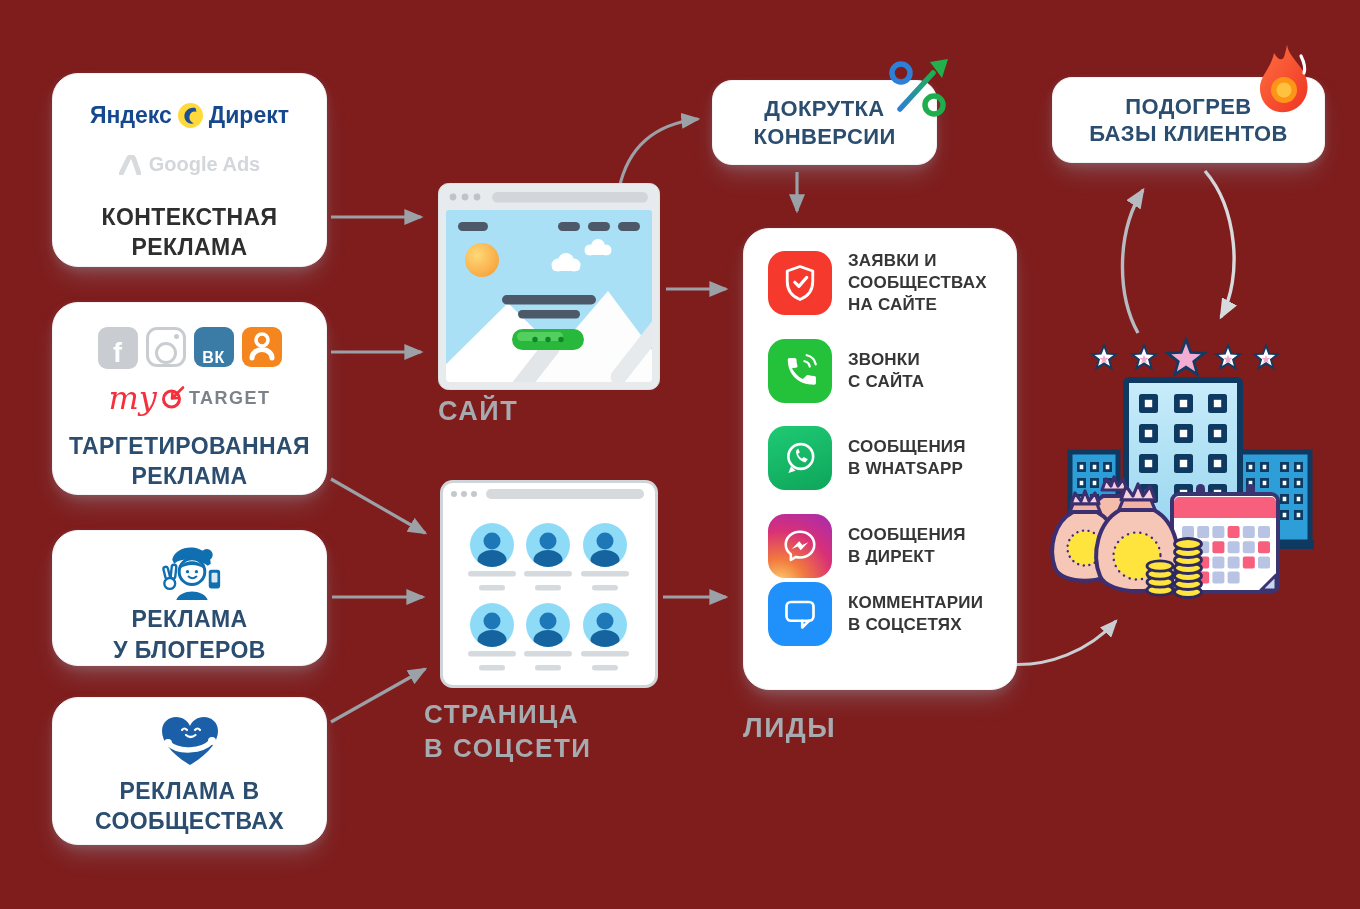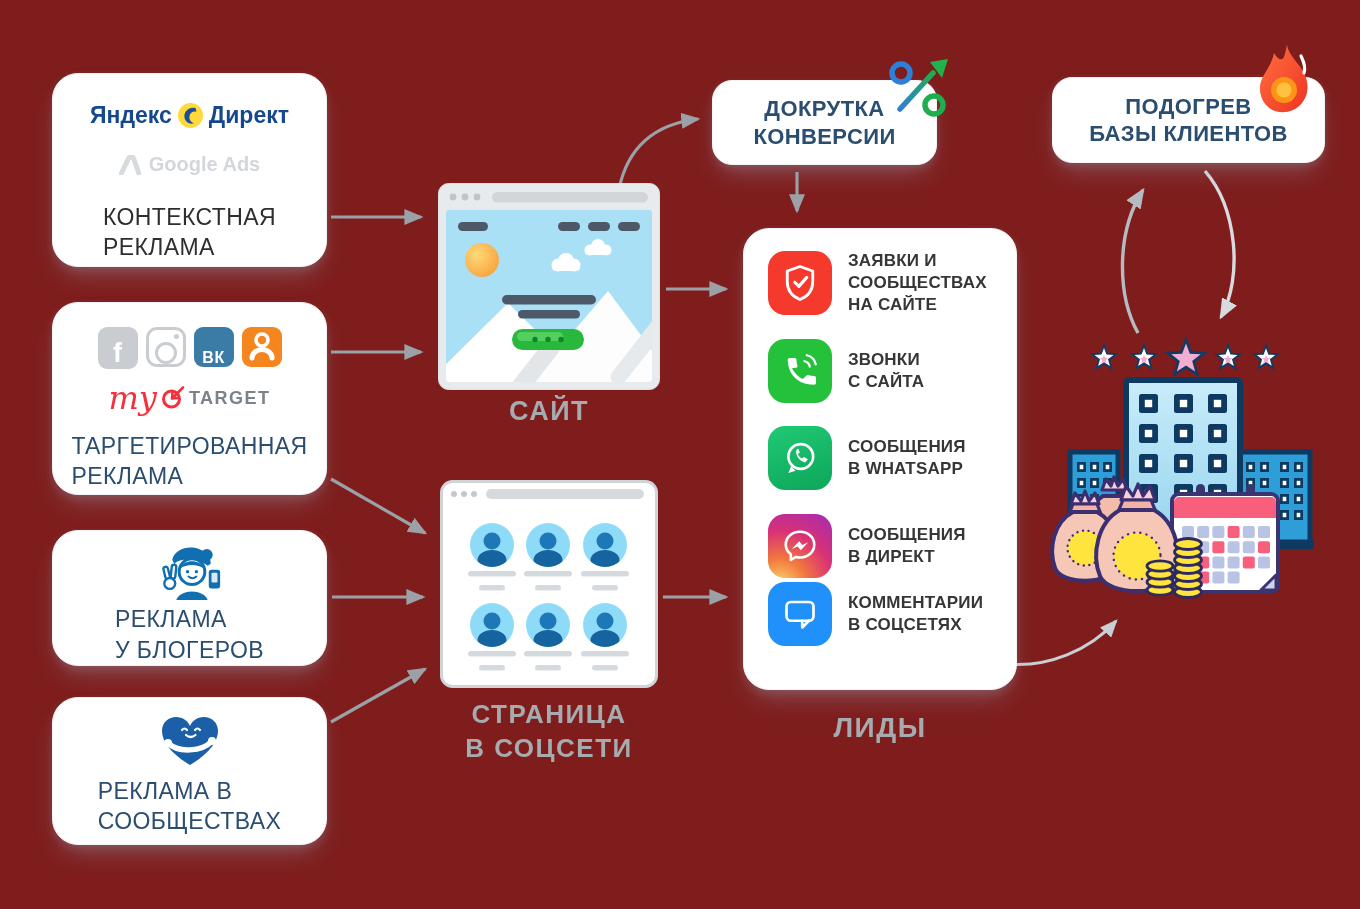--- a/index.html
+++ b/index.html
@@ -4,21 +4,21 @@
 <style>
   html,body{margin:0;padding:0;background:#fff;}
   body{font-family:"Liberation Sans",sans-serif;}
   #canvas{position:relative;width:1360px;height:909px;background:#7f1d1d;overflow:hidden;}
   svg{display:block;}
 
   .card{position:absolute;background:#fff;border-radius:26px;box-sizing:border-box;z-index:2;
         display:flex;flex-direction:column;align-items:center;
         border:1px solid #f1f3f6;
         box-shadow:0 14px 24px -8px rgba(145,155,170,.42),0 3px 8px rgba(160,170,185,.18);}
-  .title{font-weight:normal;letter-spacing:.4px;font-size:23px;line-height:1.32;}
+  .title{font-weight:bold;text-align:center;letter-spacing:.4px;font-size:23px;line-height:1.32;}
   .title.navy{color:#2b4d6f;}
   .title.dark{color:#2e2e2e;}
 
   
   .card-contextual{left:52px;top:73px;width:275px;height:194px;padding-top:28px;}
   .yandex-row{display:flex;align-items:center;gap:6px;font-size:23px;font-weight:bold;color:#16488e;}
   .google-row{display:flex;align-items:center;gap:8px;margin-top:24px;font-size:20px;font-weight:bold;color:#d3d6da;}
   .card-contextual .title{margin-top:26px;}
 
   
@@ -50,21 +50,21 @@
   .pill-title{font-weight:bold;text-align:center;color:#2b4d6f;font-size:22px;line-height:1.25;letter-spacing:.4px;}
 
   .floating-icon{position:absolute;z-index:3;}
   .conversion-icon{left:888px;top:58px;width:62px;height:62px;}
   .flame-icon{left:1257px;top:42px;width:58px;height:76px;}
 
   
   .browser-site{position:absolute;left:438px;top:183px;width:222px;height:207px;z-index:2;}
   .browser-social{position:absolute;left:440px;top:480px;width:218px;height:208px;z-index:2;}
 
-  .float-label{position:absolute;text-align:center;color:#a6abb0;font-weight:bold;letter-spacing:1.5px;z-index:2;}
+  .float-label{position:absolute;text-align:left;color:#a6abb0;font-weight:bold;letter-spacing:1.5px;z-index:2;}
   .site-label{left:438px;width:222px;top:396px;font-size:27px;}
   .social-label{left:424px;width:250px;top:698px;font-size:26px;line-height:1.3;}
   .leads-label{left:743px;width:274px;top:712px;font-size:28px;}
 
   
   .leads-panel{left:743px;top:228px;width:274px;height:462px;border-radius:26px;display:block;}
   .lead-row{position:absolute;left:24px;display:flex;align-items:center;gap:16px;height:64px;}
   .lead-icon{width:64px;height:64px;border-radius:17px;flex:none;display:flex;align-items:center;justify-content:center;}
   .lead-icon svg{width:48px;height:48px;}
   .li-red{background:#f6392d;}

